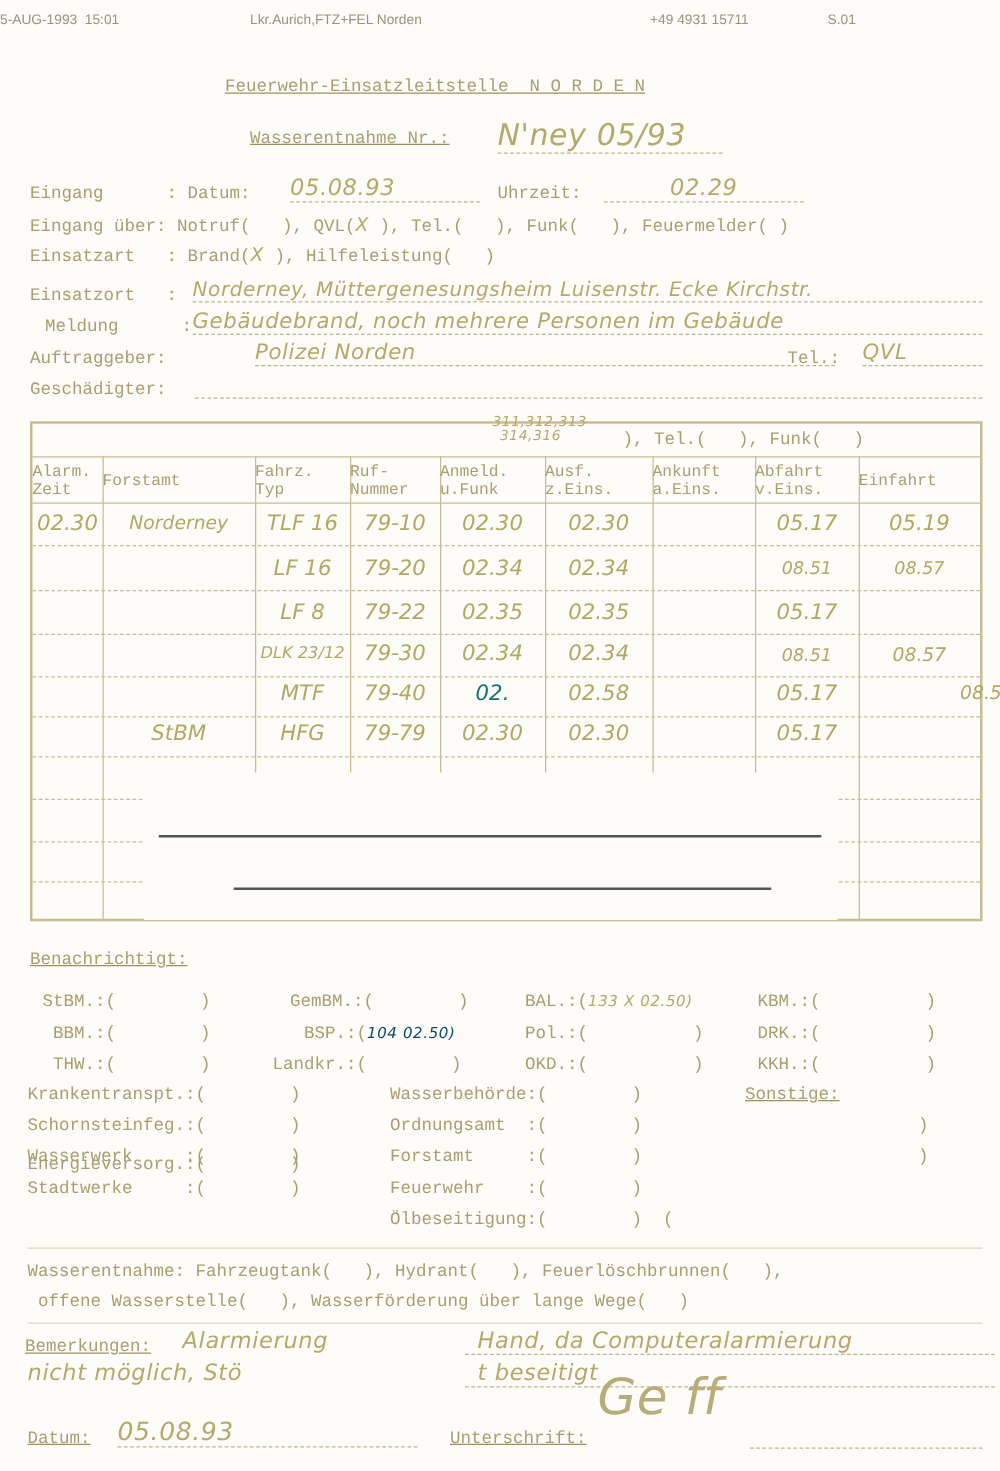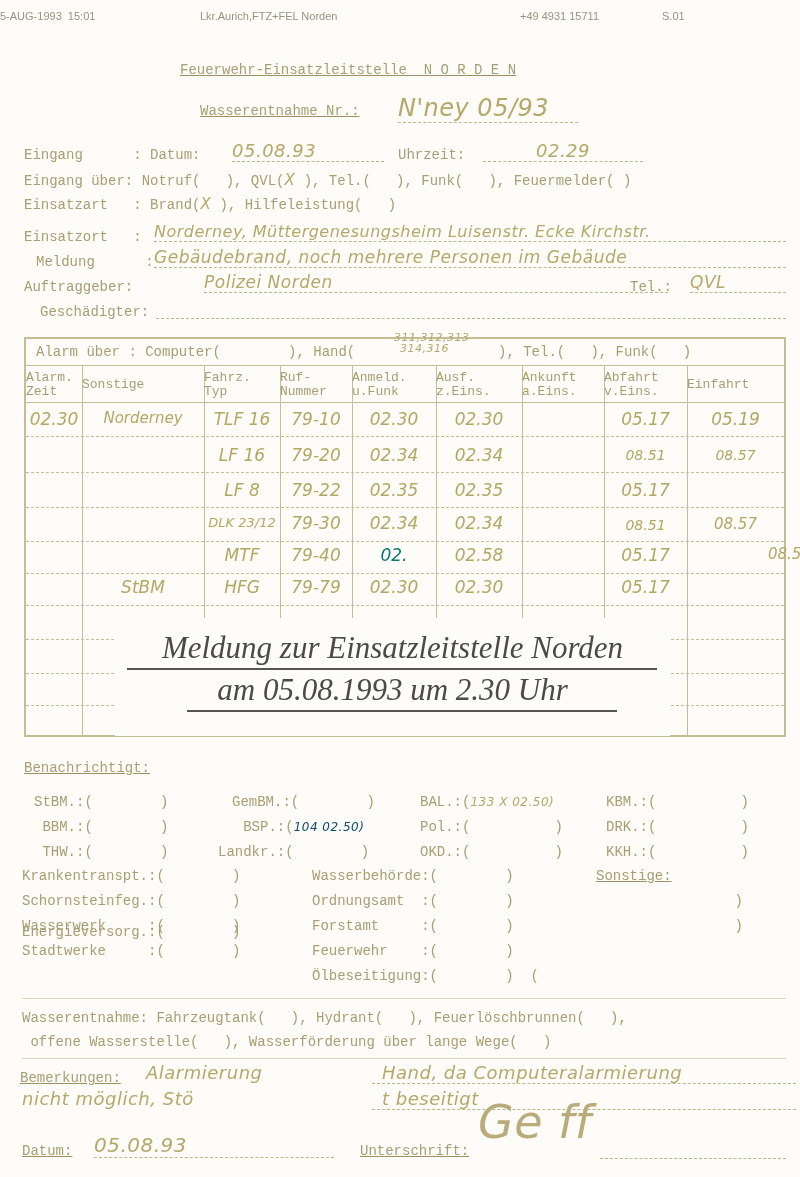--- a/index.html
+++ b/index.html
@@ -53,42 +53,41 @@
 <div class="abs hand dash" style="left:154px; top:222px; width:632px; font-size:16px;">Norderney, Müttergenesungsheim Luisenstr. Ecke Kirchstr.</div>
 
 <div class="abs tw" style="left:36px; top:254px;">Meldung      :</div>
 <div class="abs hand dash" style="left:154px; top:247px; width:632px; font-size:17px;">Gebäudebrand, noch mehrere Personen im Gebäude</div>
 
 <div class="abs tw" style="left:24px; top:279px;">Auftraggeber:</div>
 <div class="abs hand dash" style="left:156px; top:272px; width:464px; font-size:17px;margin-left:48px;">Polizei Norden</div>
 <div class="abs tw" style="left:630px; top:279px;">Tel.:</div>
 <div class="abs hand dash" style="left:690px; top:272px; width:96px; font-size:17px;">QVL</div>
 
-<div class="abs tw" style="left:40px; top:304px;">Geschädigter:</div>
+<div class="abs tw" style="left:24px; top:304px;">Geschädigter:</div>
 <div class="abs dash" style="left:156px; top:300px; width:630px; height:18px;"></div>
 
 <div class="tbl">
   <div class="alarmrow">
-    <span class="abs tw" style="left:10px; top:5px;">Alarm über : Computer(        ), Hand(</span>
     <span class="abs hand" style="left:368px; top:-8px; font-size:11px;">311,312,313</span>
     <span class="abs hand" style="left:374px; top:3px; font-size:11px;">314,316</span>
     <span class="abs tw" style="left:472px; top:5px;">), Tel.(   ), Funk(   )</span>
   </div>
 
   <div class="vline" style="left:56px;"></div>
   <div class="vline" style="left:178px;"></div>
   <div class="vline" style="left:254px;"></div>
   <div class="vline" style="left:326px;"></div>
   <div class="vline" style="left:410px;"></div>
   <div class="vline" style="left:496px;"></div>
   <div class="vline" style="left:578px;"></div>
   <div class="vline" style="left:661px;"></div>
 
   <div class="th" style="left:0; width:56px; top:32px;"><span>Alarm.</span><br><span>Zeit</span></div>
-  <div class="th" style="left:56px; width:122px; top:39px;"><span>Sonstige</span></div>
+  <div class="th" style="left:56px; width:122px; top:39px;"><span>Forstamt</span></div>
   <div class="th" style="left:178px; width:76px; top:32px;"><span>Fahrz.</span><br><span>Typ</span></div>
   <div class="th" style="left:254px; width:72px; top:32px;"><span>Ruf-</span><br><span>Nummer</span></div>
   <div class="th" style="left:326px; width:84px; top:32px;"><span>Anmeld.</span><br><span>u.Funk</span></div>
   <div class="th" style="left:410px; width:86px; top:32px;"><span>Ausf.</span><br><span>z.Eins.</span></div>
   <div class="th" style="left:496px; width:82px; top:32px;"><span>Ankunft</span><br><span>a.Eins.</span></div>
   <div class="th" style="left:578px; width:83px; top:32px;"><span>Abfahrt</span><br><span>v.Eins.</span></div>
   <div class="th" style="left:661px; width:97px; top:39px;"><span>Einfahrt</span></div>
 
   <div class="hsolid" style="top:63px;"></div>
   <div class="hline" style="top:97px;"></div>
@@ -152,23 +151,21 @@
     <div class="cell" style="left:56px; width:122px; top:238px;">StBM</div>
     <div class="cell" style="left:178px; width:76px; top:238px;">HFG</div>
     <div class="cell" style="left:254px; width:72px; top:238px;">79-79</div>
     <div class="cell" style="left:326px; width:84px; top:238px;">02.30</div>
     <div class="cell" style="left:410px; width:86px; top:238px;">02.30</div>
     <div class="cell" style="left:578px; width:83px; top:238px;">05.17</div>
   </div>
 </div>
 
 <div class="overlay">
-  <div class="ov-text" style="top:12px;">Meldung zur Einsatzleitstelle Norden</div>
   <div class="ov-line" style="left:12px; width:530px; top:50px;"></div>
-  <div class="ov-text" style="top:54px;">am 05.08.1993 um 2.30 Uhr</div>
   <div class="ov-line" style="left:72px; width:430px; top:92px;"></div>
 </div>
 
 <div class="abs tw ul" style="left:24px; top:760px;">Benachrichtigt:</div>
 <div>
   <div class="abs tw" style="left:34px; top:794px;">StBM.:(        )</div>
   <div class="abs tw" style="left:232px; top:794px;">GemBM.:(        )</div>
   <div class="abs tw" style="left:420px; top:794px;"><span>BAL.:(</span><span class="hand" style="font-size:12px;">133 X 02.50)</span></div>
   <div class="abs tw" style="left:606px; top:794px;">KBM.:(          )</div>
 
@@ -212,14 +209,14 @@
 
 <div class="abs tw ul" style="left:20px; top:1070px;">Bemerkungen:</div>
 <div class="abs hand" style="left:146px; top:1062px; font-size:18px;">Alarmierung</div>
 <div class="abs hand dash" style="left:372px; top:1062px; width:414px; font-size:18px; padding-left:10px;">Hand, da Computeralarmierung</div>
 <div class="abs hand" style="left:22px; top:1088px; font-size:18px;">nicht möglich, Stö</div>
 <div class="abs hand dash" style="left:372px; top:1088px; width:414px; font-size:18px; padding-left:10px;">t beseitigt</div>
 
 <div class="abs tw ul" style="left:22px; top:1143px;">Datum:</div>
 <div class="abs hand dash" style="left:94px; top:1133px; width:240px; font-size:20px;">05.08.93</div>
 <div class="abs tw ul" style="left:360px; top:1143px;">Unterschrift:</div>
-<div class="abs hand" style="left:478px; top:1095px; font-size:46px; color:#b8ad7a;">Ge ff</div>
+<div class="abs hand" style="left:478px; top:1095px; font-size:40px; color:#b8ad7a;">Ge ff</div>
 <div class="abs" style="left:600px; top:1158px; width:186px; border-top:1px dashed #c0b48a;"></div>
 
 </body></html>

